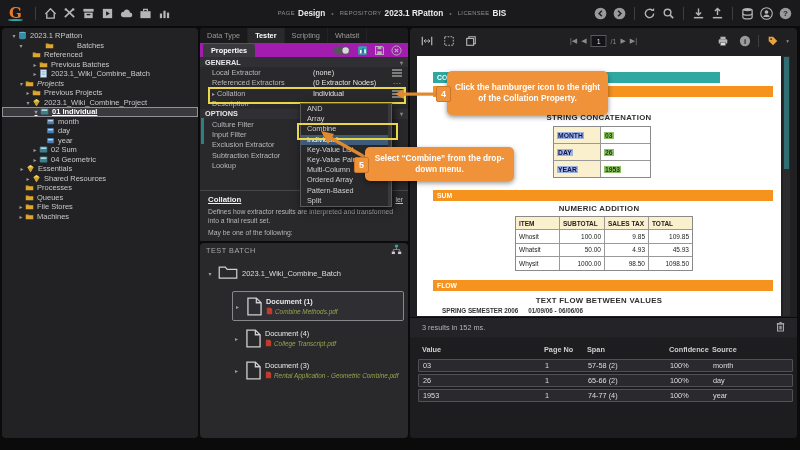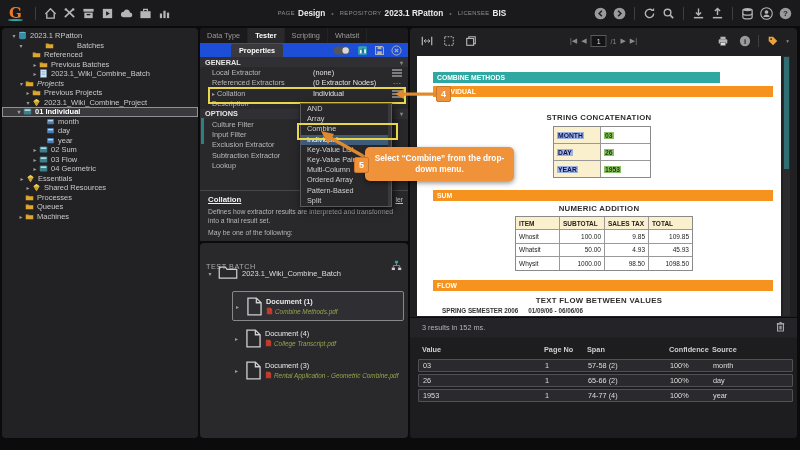--- a/index.html
+++ b/index.html
@@ -28,21 +28,21 @@
   .trow{height:9.5px;display:flex;align-items:center;white-space:nowrap;box-sizing:border-box;cursor:pointer;}
   .exp{width:8px;font-size:6px;color:#9a9a9a;text-align:center;flex:none;}
   .tico{margin-right:3px;}
   .trow.sel{background:#3a3a3e;border:1px solid #909094;color:#fff;font-weight:bold;}
 
   
   #mid{position:absolute;left:200px;top:28px;width:208px;height:213px;background:#29292c;border-radius:4px;}
   #tabbar{height:15px;display:flex;background:#1a1a1c;border-radius:4px 4px 0 0;overflow:hidden;}
   .tab{padding:0 7px;font-size:7.3px;color:#9a9a9a;display:flex;align-items:center;border-right:1px solid #232326;cursor:pointer;}
   .tab.act{background:#29292c;color:#fff;font-weight:bold;}
-  #propshead{position:absolute;top:15px;left:0;right:0;height:14px;background:#1d4ed8;display:flex;align-items:center;padding-left:28px;}
+  #propshead{position:absolute;top:15px;left:0;right:0;height:14px;background:#a21caf;display:flex;align-items:center;}
   .ptab{background:#3a3a3e;color:#fff;font-weight:bold;font-size:7.3px;padding:2px 8px;margin-left:3px;border-radius:2px 2px 0 0;}
   #phicons{margin-left:auto;display:flex;gap:4px;margin-right:5px;align-items:center;color:#a5a5a5;}
   #prop-grid{position:absolute;top:29px;left:0;right:0;font-size:7.3px;}
   .psec{height:10.3px;display:flex;align-items:center;padding:0 5px;color:#e8e8e8;font-weight:bold;background:#303034;}
   .psec-ch{margin-left:auto;color:#8a8a8a;font-size:6px;}
   .prow{height:10.33px;display:flex;align-items:center;padding-left:12px;color:#b9b9b9;box-sizing:border-box;cursor:pointer;}
   .plab{width:93px;flex:none;display:flex;align-items:center;gap:2px;}
   .pexp{font-size:6px;color:#9a9a9a;}
   .pval{flex:1;color:#e2e2e2;margin-left:8px;}
   .pctl{width:12px;height:8px;color:#9a9a9a;flex:none;margin-right:5px;cursor:pointer;}
@@ -58,21 +58,21 @@
   #dropdown{position:absolute;left:300px;top:103px;width:92px;height:104px;background:#28282b;
     border:1px solid #59595c;box-shadow:2px 3px 8px rgba(0,0,0,.7);z-index:30;font-size:7.3px;color:#cfcfcf;box-sizing:border-box;}
   .ditem{height:10.2px;line-height:10.2px;padding-left:6px;cursor:pointer;}
   .ditem.dsel{background:#3e5c7a;color:#fff;}
   #dd-scroll{position:absolute;right:0;top:0;bottom:0;width:3px;background:#3a3a3d;}
   #hl-collation{position:absolute;left:208px;top:87px;width:194px;height:13px;border:2px solid #ead64a;z-index:25;}
   #hl-combine{position:absolute;left:297px;top:123px;width:97px;height:13px;border:2px solid #ead64a;z-index:35;}
 
   
   #batch{position:absolute;left:200px;top:243px;width:208px;height:195px;background:#29292c;border-radius:4px;}
-  #tb-head{height:14px;display:flex;align-items:center;padding:0 6px;color:#a8a8a8;font-size:7.3px;letter-spacing:.5px;margin-top:16px;}
+  #tb-head{height:14px;display:flex;align-items:center;padding:0 6px;color:#a8a8a8;font-size:7.3px;letter-spacing:.5px;}
   #tb-root{position:absolute;top:22px;left:6px;display:flex;align-items:center;gap:4px;font-size:7.5px;color:#dddddd;cursor:pointer;}
   .doc{position:absolute;left:32px;width:172px;height:30px;display:flex;align-items:center;gap:4px;box-sizing:border-box;padding-left:3px;cursor:pointer;}
   .doc.docsel{background:#2f2f33;border:1px solid #88888c;border-radius:2px;}
   .dexp{font-size:6px;color:#9a9a9a;width:7px;}
   .dtext{display:flex;flex-direction:column;gap:1px;}
   .dtitle{font-size:7.3px;color:#e8e8e8;}
   .docsel .dtitle{font-weight:bold;}
   .dfile{display:flex;align-items:center;gap:2px;}
   .dfname{font-size:6.4px;font-style:italic;color:#9aa24b;}
 
@@ -367,21 +367,21 @@
         <span class="exp">▾</span>
         <span class="ico tico" style="width: 9px; height: 9px;">
           <svg viewBox="0 0 12 12">
             <path d="M2 4.2 6 1.2l4 3-4 6.8z" fill="#e8c23d"></path>
             <path d="M2 4.2h8L6 11z" fill="#caa22a"></path>
             <path d="M2 4.2 6 1.2l4 3" fill="#f0d56a"></path>
           </svg>
         </span>
         <span class="tlabel">2023.1_Wiki_Combine_Project</span>
       </div>
-      <div class="trow sel" style="padding-left: 12px;">
+      <div class="trow sel" style="padding-left: 29px; text-decoration: underline;">
         <span class="exp">▾</span>
         <span class="ico tico" style="width: 9px; height: 9px;">
           <svg viewBox="0 0 12 12">
             <rect x="1" y="2" width="10" height="8" rx="1" fill="#3e7f8c"></rect>
             <rect x="2.2" y="3.2" width="7.6" height="2" fill="#bfe3ea"></rect>
           </svg>
         </span>
         <span class="tlabel">01 Individual</span>
       </div>
       <div class="trow" style="padding-left: 36px;">
@@ -416,30 +416,20 @@
       </div>
       <div class="trow" style="padding-left: 29px;">
         <span class="exp">▸</span>
         <span class="ico tico" style="width: 9px; height: 9px;">
           <svg viewBox="0 0 12 12">
             <rect x="1" y="2" width="10" height="8" rx="1" fill="#3e7f8c"></rect>
             <rect x="2.2" y="3.2" width="7.6" height="2" fill="#bfe3ea"></rect>
           </svg>
         </span>
         <span class="tlabel">02 Sum</span>
-      </div>
-      <div class="trow" style="padding-left: 29px;">
-        <span class="exp">▸</span>
-        <span class="ico tico" style="width: 9px; height: 9px;">
-          <svg viewBox="0 0 12 12">
-            <rect x="1" y="2" width="10" height="8" rx="1" fill="#3e7f8c"></rect>
-            <rect x="2.2" y="3.2" width="7.6" height="2" fill="#bfe3ea"></rect>
-          </svg>
-        </span>
-        <span class="tlabel">03 Flow</span>
       </div>
       <div class="trow" style="padding-left: 29px;">
         <span class="exp">▸</span>
         <span class="ico tico" style="width: 9px; height: 9px;">
           <svg viewBox="0 0 12 12">
             <rect x="1" y="2" width="10" height="8" rx="1" fill="#3e7f8c"></rect>
             <rect x="2.2" y="3.2" width="7.6" height="2" fill="#bfe3ea"></rect>
           </svg>
         </span>
         <span class="tlabel">04 Geometric</span>
@@ -478,20 +468,30 @@
       </div>
       <div class="trow" style="padding-left: 15px;">
         <span class="exp"></span>
         <span class="ico tico" style="width: 9px; height: 9px;">
           <svg viewBox="0 0 12 10">
             <path d="M1 2.2h3.5l1 1.2H11v5.4H1z" fill="#dda72e"></path>
             <path d="M1 3.6h10" stroke="#b8871f" stroke-width=".6"></path>
           </svg>
         </span>
         <span class="tlabel">Queues</span>
+      </div>
+      <div class="trow" style="padding-left: 15px;">
+        <span class="exp">▸</span>
+        <span class="ico tico" style="width: 9px; height: 9px;">
+          <svg viewBox="0 0 12 10">
+            <path d="M1 2.2h3.5l1 1.2H11v5.4H1z" fill="#dda72e"></path>
+            <path d="M1 3.6h10" stroke="#b8871f" stroke-width=".6"></path>
+          </svg>
+        </span>
+        <span class="tlabel">File Stores</span>
       </div>
       <div class="trow" style="padding-left: 15px;">
         <span class="exp">▸</span>
         <span class="ico tico" style="width: 9px; height: 9px;">
           <svg viewBox="0 0 12 10">
             <path d="M1 2.2h3.5l1 1.2H11v5.4H1z" fill="#dda72e"></path>
             <path d="M1 3.6h10" stroke="#b8871f" stroke-width=".6"></path>
           </svg>
         </span>
         <span class="tlabel">Machines</span>
@@ -888,16 +888,17 @@
   <svg id="overlay">
     <g>
       <rect x="402" y="92.5" width="46" height="3.2" fill="#e0892e"></rect>
       <polygon points="395,94 404,89 404,99" fill="#e0892e"></polygon>
     </g>
     <g>
       <line x1="329" y1="137" x2="372" y2="161" stroke="#e0892e" stroke-width="3.2"></line>
       <polygon points="321,131 334,134 328,144" fill="#e0892e"></polygon>
     </g>
   </svg>
+  <div class="callout" id="co4">Click the hamburger icon to the right of the Collation Property.</div>
   <div class="badge" id="bd4">4</div>
   <div class="callout" id="co5">Select “Combine” from the drop-down menu.</div>
   <div class="badge" id="bd5">5</div>
 </div>
 
 </body></html>

